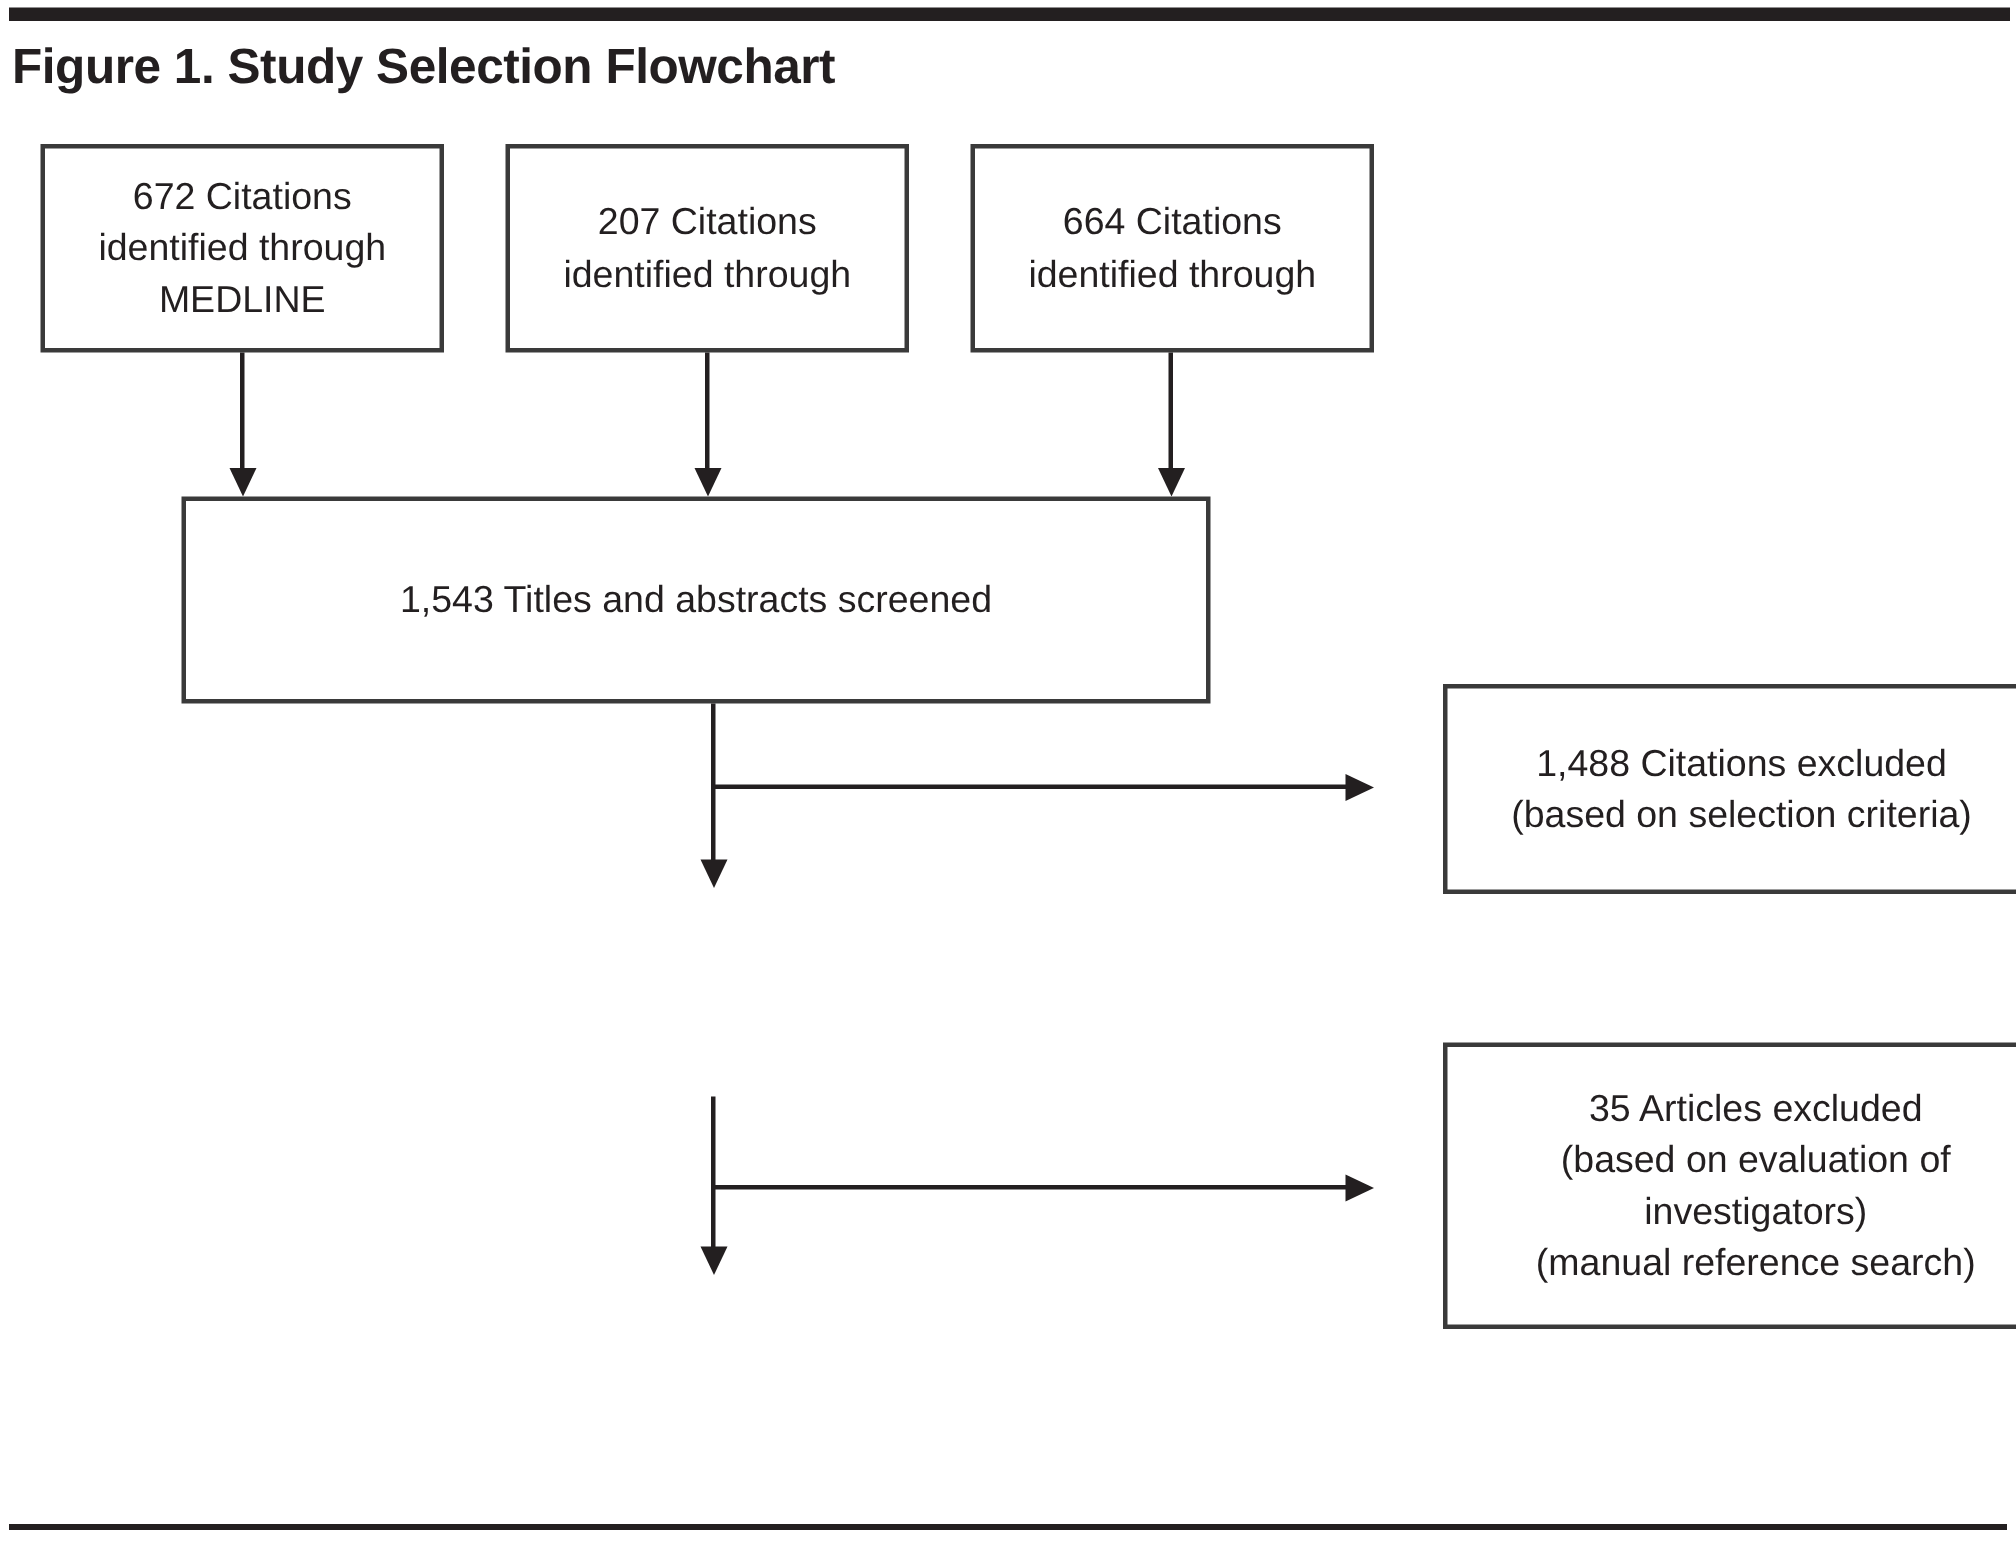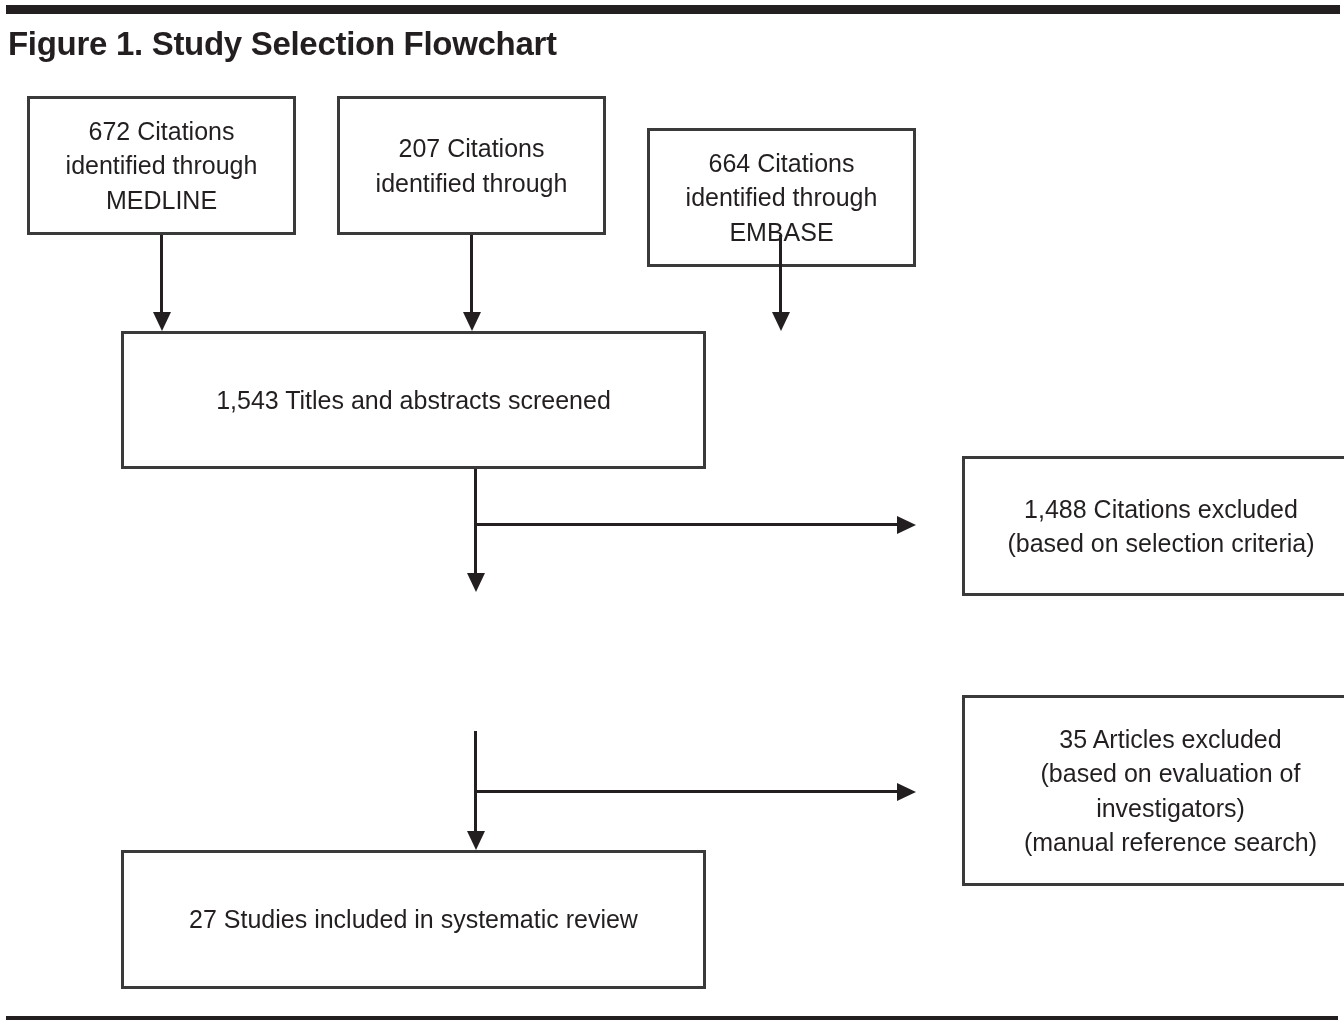--- a/index.html
+++ b/index.html
@@ -63,23 +63,23 @@
     font-size: 25px;
     line-height: 1.37;
     padding: 2px 6px;
   }
   .box .lines { width: 100%; }
   .box .ln { display: block; }
 
   .box-source   { width: 269px; height: 139px; top: 96px; }
   #box-medline  { left: 27px; }
   #box-psycinfo { left: 337px; }
-  #box-embase   { left: 647px; margin-top: 32px; }
+  #box-embase   { left: 647px; }
 
-  .box-main { left: 121px; width: 585px; }
+  .box-main { left: 121px; width: 686px; }
   #box-screened    { top: 331px;  height: 138px; }
   #box-fulltext    { top: 592px;  height: 139px; }
   #box-included    { top: 850px;  height: 139px; }
 
   .box-excl { left: 916px; width: 398px; margin-left: 46px; }
   #box-excluded-citations { top: 456px; height: 140px; }
   #box-excluded-articles  { top: 695px; height: 191px; padding-left: 25px; }
 
   
   .vline, .hline {
@@ -127,21 +127,20 @@
     <span class="lines">
       <span class="ln">207 Citations</span>
       <span class="ln">identified through</span>
     </span>
   </div>
 
   <div class="box box-source" id="box-embase">
     <span class="lines">
       <span class="ln">664 Citations</span>
       <span class="ln">identified through</span>
-      <span class="ln">EMBASE</span>
     </span>
   </div>
 
   <div class="vline" style="left:160px; top:235px; height:81px;"></div>
   <div class="arrow-down" style="left:153px; top:312px;"></div>
 
   <div class="vline" style="left:470px; top:235px; height:81px;"></div>
   <div class="arrow-down" style="left:463px; top:312px;"></div>
 
   <div class="vline" style="left:779px; top:235px; height:81px;"></div>
@@ -175,21 +174,16 @@
 
   <div class="box box-excl" id="box-excluded-articles">
     <span class="lines">
       <span class="ln">35 Articles excluded</span>
       <span class="ln">(based on evaluation of</span>
       <span class="ln">investigators)</span>
       <span class="ln">(manual reference search)</span>
     </span>
   </div>
 
-  <div class="box box-main" id="box-included">
-    <span class="lines">
-      <span class="ln">27 Studies included in systematic review</span>
-    </span>
-  </div>
 
   <div class="rule-bottom"></div>
 
 </div>
 
 </body></html>

